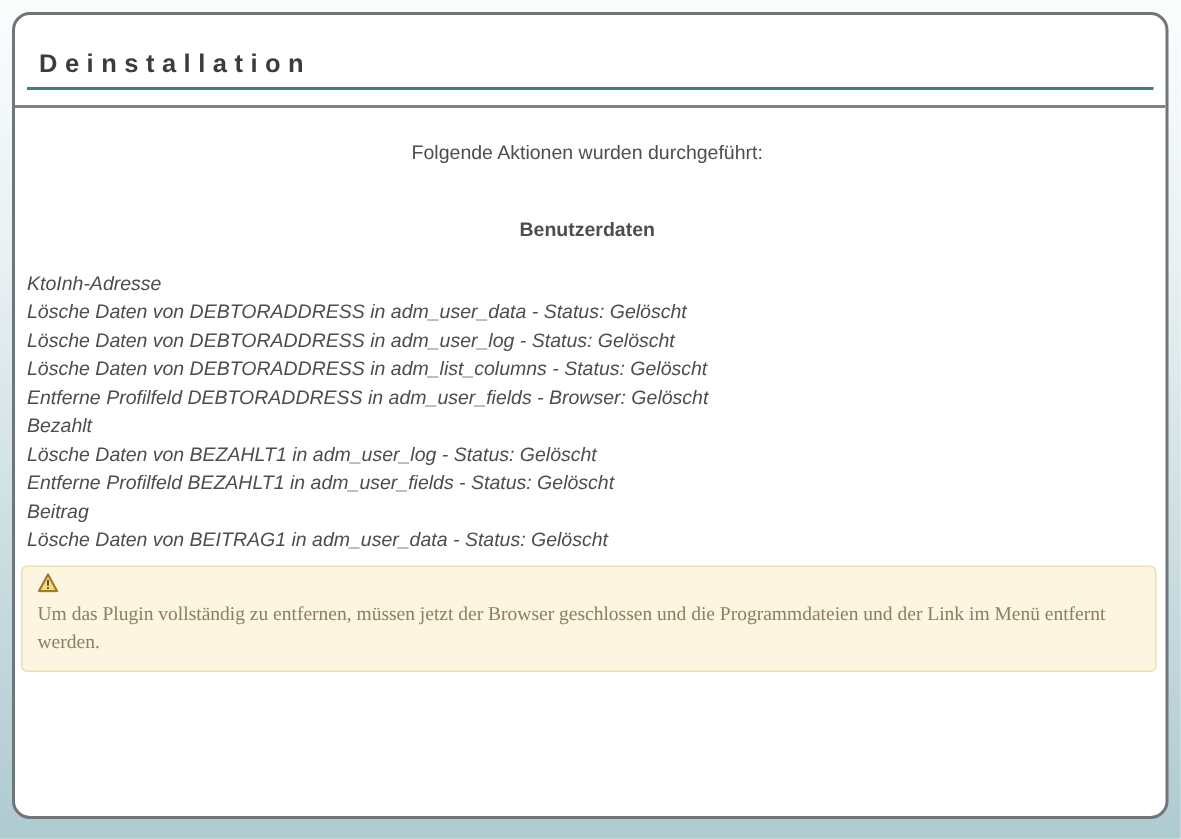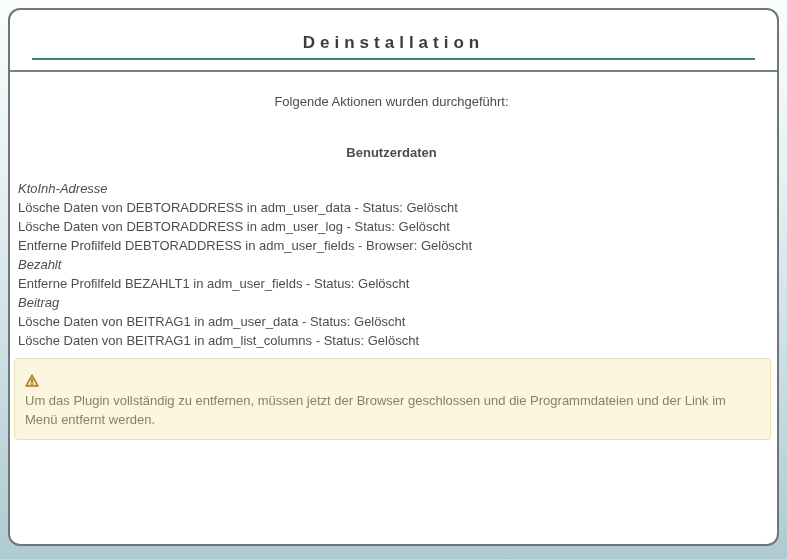--- a/index.html
+++ b/index.html
@@ -19,29 +19,28 @@
     height: 534px;
     background: #ffffff;
     border: 2px solid #6f767a;
     border-radius: 12px;
     overflow: hidden;
   }
   .header {
     padding: 22px 6px 10px 6px;
   }
   .page-title {
-    margin: 0 16px;
+    margin: 0 2px;
     padding: 0 8px 4px 8px;
     font-size: 17px;
     line-height: 22px;
     font-weight: bold;
     letter-spacing: 5px;
     color: #3c3c3c;
     border-bottom: 2px solid #38837b;
-    text-align: center;
   }
   .header-divider {
     margin: 0;
     border: none;
     border-top: 2px solid #7d8284;
   }
   .content {
     padding: 20px 12px 0 8px;
     font-size: 13px;
     color: #4d4d4d;
@@ -59,30 +58,32 @@
   }
   .group { }
   .group.first { margin-top: 17px; }
   .group-label {
     font-style: italic;
     line-height: 19px;
   }
   .action-line {
     line-height: 19px;
     white-space: nowrap;
+    font-style: italic;
   }
   .warning {
     margin: 8px -6px 0 -4px;
     background: #fcf5df;
     border: 1px solid #eadfb0;
     border-radius: 4px;
-    padding: 14px 12px 10px 10px;
+    padding: 3px 12px 10px 10px;
     color: #8a8162;
     font-size: 13px;
     line-height: 19px;
+    font-family: Liberation Serif, serif;
   }
   .warn-icon {
     display: block;
     height: 15px;
     margin-bottom: 3px;
   }
 </style>
 </head>
 <body>
 
@@ -95,32 +96,33 @@
 
   <div class="content">
     <p class="intro">Folgende Aktionen wurden durchgeführt:</p>
 
     <div class="section-title">Benutzerdaten</div>
 
     <div class="group first">
       <div class="group-label">KtoInh-Adresse</div>
       <div class="action-line">Lösche Daten von DEBTORADDRESS in adm_user_data - Status: Gelöscht</div>
       <div class="action-line">Lösche Daten von DEBTORADDRESS in adm_user_log - Status: Gelöscht</div>
+      <div class="action-line">Lösche Daten von DEBTORADDRESS in adm_list_columns - Status: Gelöscht</div>
       <div class="action-line">Entferne Profilfeld DEBTORADDRESS in adm_user_fields - Browser: Gelöscht</div>
     </div>
 
     <div class="group">
       <div class="group-label">Bezahlt</div>
+      <div class="action-line">Lösche Daten von BEZAHLT1 in adm_user_log - Status: Gelöscht</div>
       <div class="action-line">Entferne Profilfeld BEZAHLT1 in adm_user_fields - Status: Gelöscht</div>
     </div>
 
     <div class="group">
       <div class="group-label">Beitrag</div>
       <div class="action-line">Lösche Daten von BEITRAG1 in adm_user_data - Status: Gelöscht</div>
-      <div class="action-line">Lösche Daten von BEITRAG1 in adm_list_columns - Status: Gelöscht</div>
     </div>
 
     <div class="warning">
       <span class="warn-icon">
         <svg width="14" height="13" viewBox="0 0 14 13" aria-hidden="true">
           <path d="M7 1 L13 12 L1 12 Z" fill="#f0d98c" stroke="#a07d22" stroke-width="1.5" stroke-linejoin="round"></path>
           <rect x="6.35" y="4.6" width="1.3" height="3.9" fill="#6b5314"></rect>
           <rect x="6.35" y="9.4" width="1.3" height="1.3" fill="#6b5314"></rect>
         </svg>
       </span>

